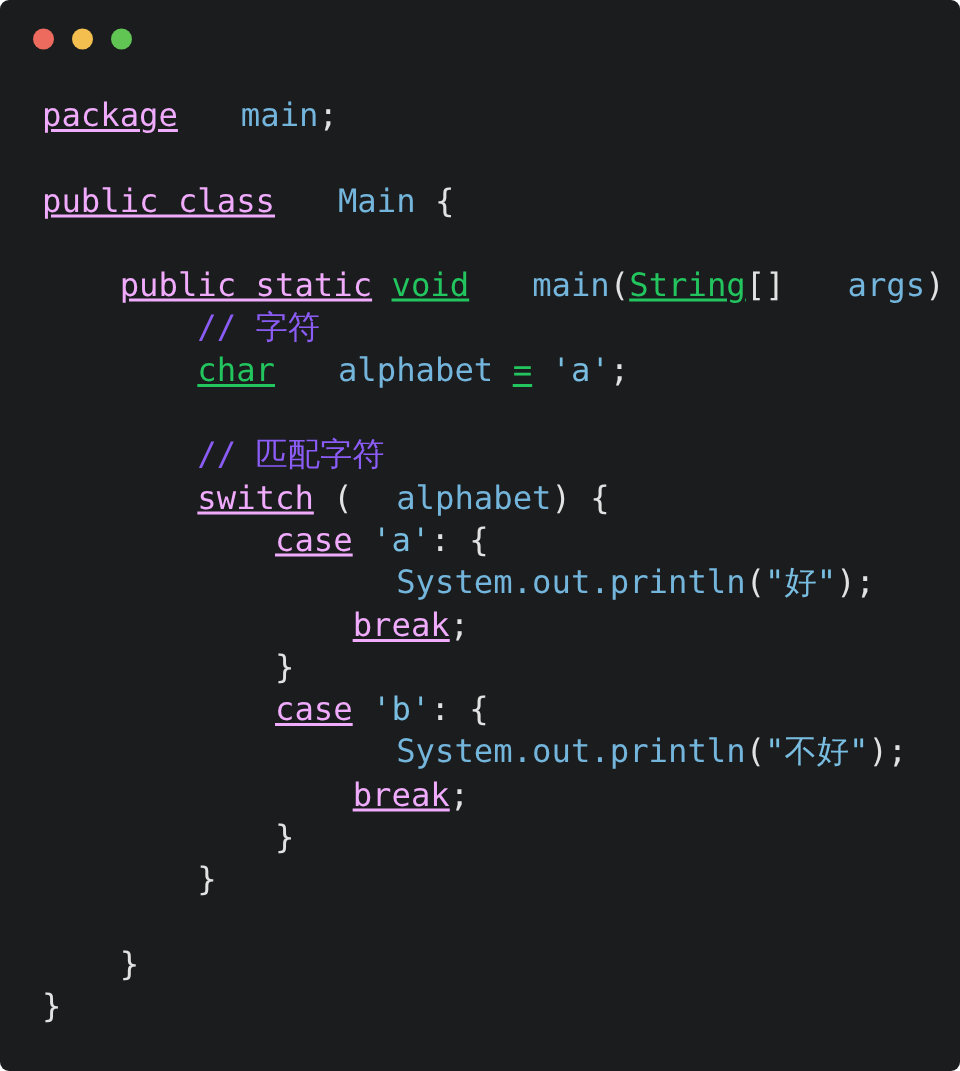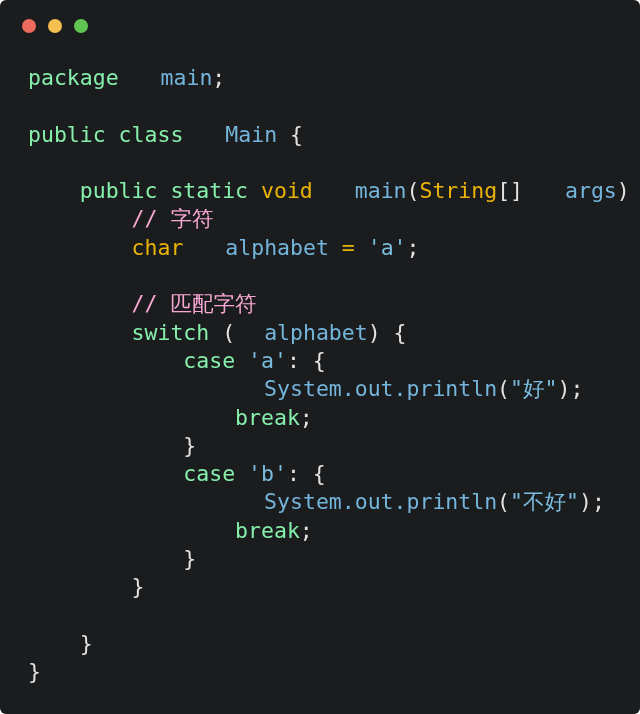--- a/index.html
+++ b/index.html
@@ -9,25 +9,25 @@
     background: #1b1c1e; border-radius: 6px; overflow: hidden;
   }
   .dots { position: absolute; left: 22px; top: 19px; display: flex; gap: 12px; }
   .dot { width: 14px; height: 14px; border-radius: 50%; }
   .code {
     position: absolute; left: 28px; top: 64px; margin: 0;
     font-family: "DejaVu Sans Mono", "Liberation Mono", monospace;
     font-size: 21.5px; line-height: 28.3px; white-space: pre; color: #e6e6e6;
   }
   .line { height: 28.3px; }
-  .kw { color: #86efac; }
+  .kw { color: #f0abfc; text-decoration: underline; }
   .id { color: #74b5dc; padding-left: 29px; }
-  .ty { color: #eab308; }
+  .ty { color: #22c55e; text-decoration: underline; }
   .str { color: #79bde0; }
-  .cm { color: #f9a8d4; }
+  .cm { color: #8b5cf6; }
   .pn { color: #e2e2e2; }
   .watermark {
     position: absolute; right: 20px; bottom: 12px;
     font-family: "DejaVu Sans", "Liberation Sans", sans-serif;
     font-size: 25px; color: #f2f2f2;
   }
 </style>
 </head>
 <body>
 

